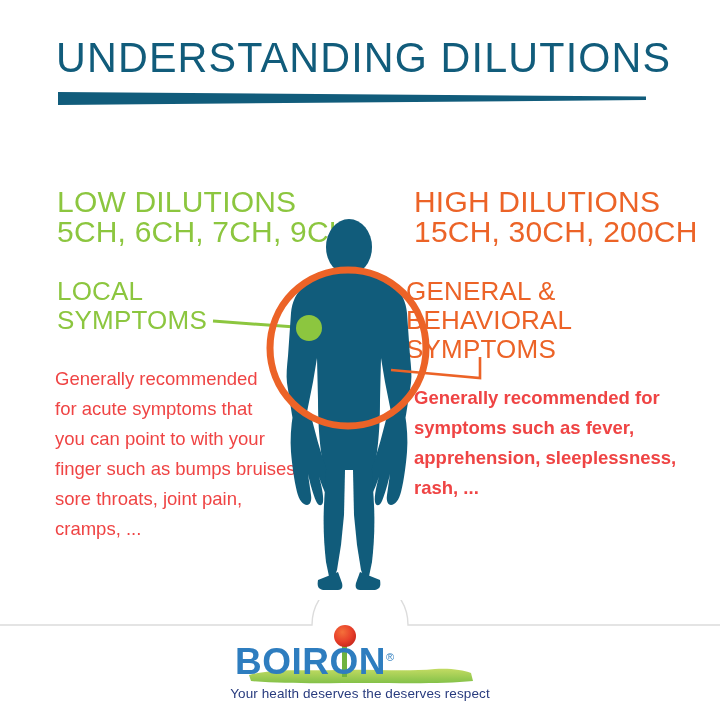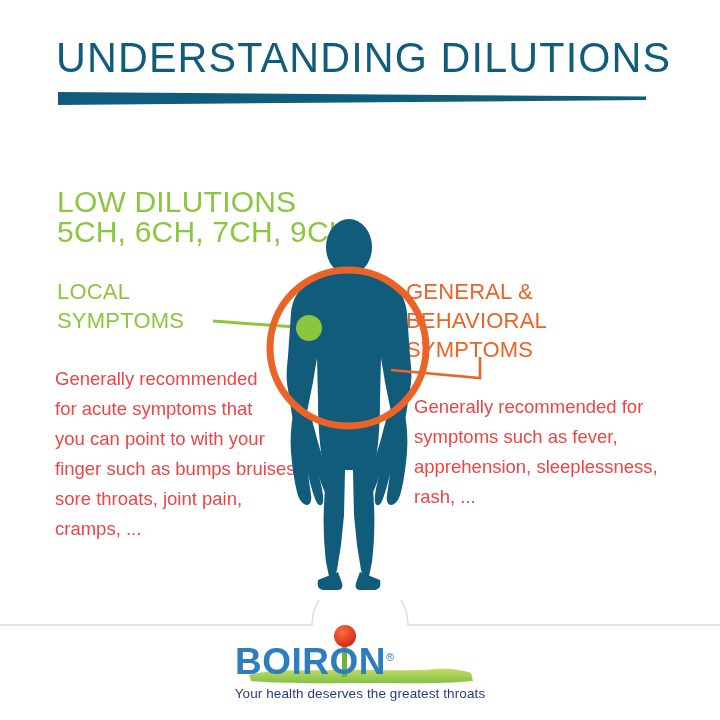--- a/index.html
+++ b/index.html
@@ -51,40 +51,40 @@
     line-height: 30px;
     font-weight: 400;
     letter-spacing: 0.2px;
     white-space: pre-line;
   }
   .col-heading.low  { left: 57px;  top: 187px; color: #8CC63F; }
   .col-heading.high { left: 414px; top: 187px; color: #EC6327; }
 
   .col-subheading {
     position: absolute;
-    font-size: 22px;
+    font-size: 26px;
     line-height: 29px;
     font-weight: 400;
     letter-spacing: 0.2px;
     white-space: pre-line;
   }
   .col-subheading.local   { left: 57px;  top: 277px; color: #8CC63F; }
   .col-subheading.general { left: 406px; top: 277px; color: #EC6327; }
 
   
   .col-body {
     position: absolute;
     font-size: 18.5px;
     line-height: 30px;
     color: #ef4444;
     white-space: pre-line;
     font-weight: 400;
   }
   .col-body.left  { left: 55px;  top: 364px; width: 280px; }
-  .col-body.right { left: 414px; top: 392px; width: 270px; }
+  .col-body.right { left: 414px; top: 383px; width: 270px; font-weight: bold; }
 
   
   .figure-layer {
     position: absolute;
     left: 0;
     top: 0;
     width: 720px;
     height: 720px;
     pointer-events: none;
   }
@@ -148,20 +148,22 @@
 
   <div class="page-title">UNDERSTANDING DILUTIONS</div>
 
   <svg class="title-rule" viewBox="0 0 588 16">
     <polygon points="0,0 588,4.5 588,8 0,13" fill="#115C7B"></polygon>
   </svg>
 
   <div class="col-heading low">LOW DILUTIONS
 5CH, 6CH, 7CH, 9CH</div>
 
+  <div class="col-heading high">HIGH DILUTIONS
+15CH, 30CH, 200CH</div>
 
   <div class="col-subheading local">LOCAL
 SYMPTOMS</div>
 
   <div class="col-subheading general">GENERAL &amp;
 BEHAVIORAL
 SYMPTOMS</div>
 
   <div class="col-body left">Generally recommended
 for acute symptoms that
@@ -295,16 +297,16 @@
                  L238,56 C210,59 170,58 130,58 C92,58 50,59 16,56 Z" fill="url(#grassGrad)" opacity="0.95"></path>
 
         <rect x="107" y="14" width="5" height="38" fill="#6FB33F"></rect>
 
         <circle cx="110" cy="11" r="11" fill="url(#poppyGrad)"></circle>
       </svg>
 
       <div class="brand-wordmark"><span>BOIRON</span><span class="brand-reg">®</span></div>
     </div>
 
-    <div class="brand-tagline">Your health deserves the greatest throats</div>
+    <div class="brand-tagline">Your health deserves the deserves respect</div>
   </div>
 
 </div>
 
 </body></html>

